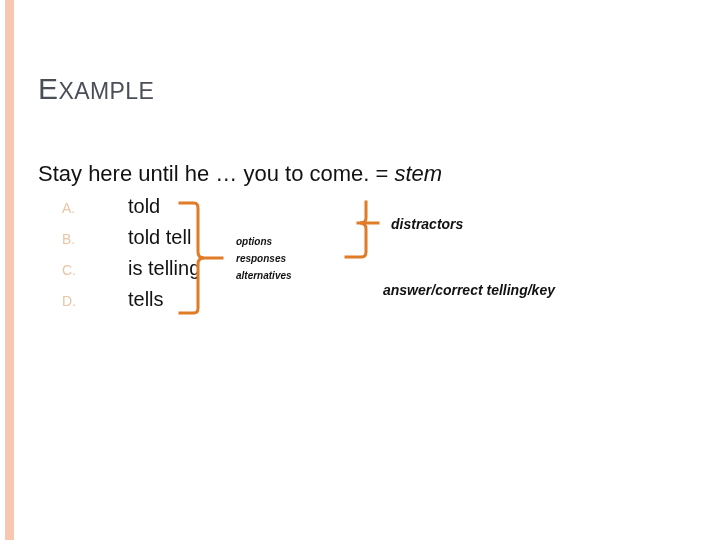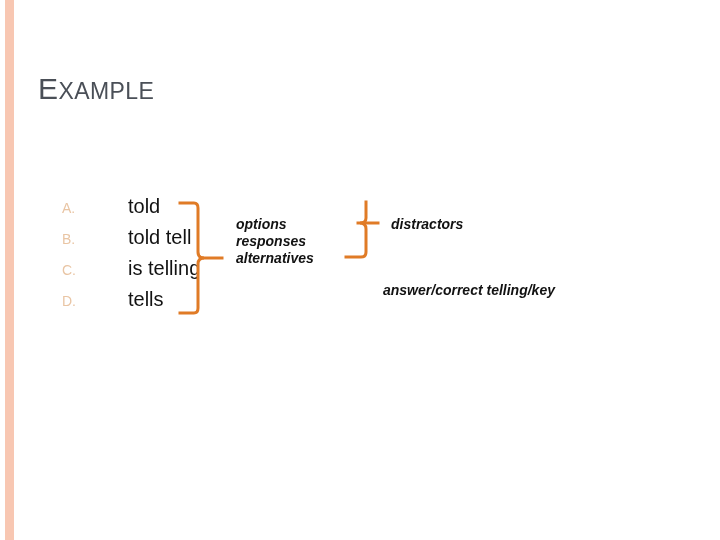--- a/index.html
+++ b/index.html
@@ -110,22 +110,22 @@
     left: 344px;
     top: 200px;
     width: 48px;
     height: 70px;
   }
 
   
   .options-labels {
     position: absolute;
     left: 236px;
-    top: 216px;
-    font-size: 14px;
+    top: 233px;
+    font-size: 10px;
     font-style: italic;
     font-weight: bold;
     color: #121212;
     line-height: 17px;
   }
 
   
   .distractors-label {
     position: absolute;
     left: 391px;
@@ -176,20 +176,24 @@
   <div class="stripe stripe-right-3"></div>
   <div class="stripe stripe-right-4"></div>
   <div class="stripe stripe-right-5"></div>
 
   <div class="title">
     <span class="cap">E</span><span class="smallcap">XAMPLE</span>
   </div>
 
   <div class="date-vertical">3/10/2021</div>
 
+  <div class="stem-line">
+    <span>Stay here until he … you to come. =</span>
+    <span class="stem-word">stem</span>
+  </div>
 
   <div class="options-list">
     <div class="option-row">
       <span class="option-marker">A.</span>
       <span class="option-text">told</span>
     </div>
     <div class="option-row">
       <span class="option-marker">B.</span>
       <span class="option-text">told tell</span>
     </div>

